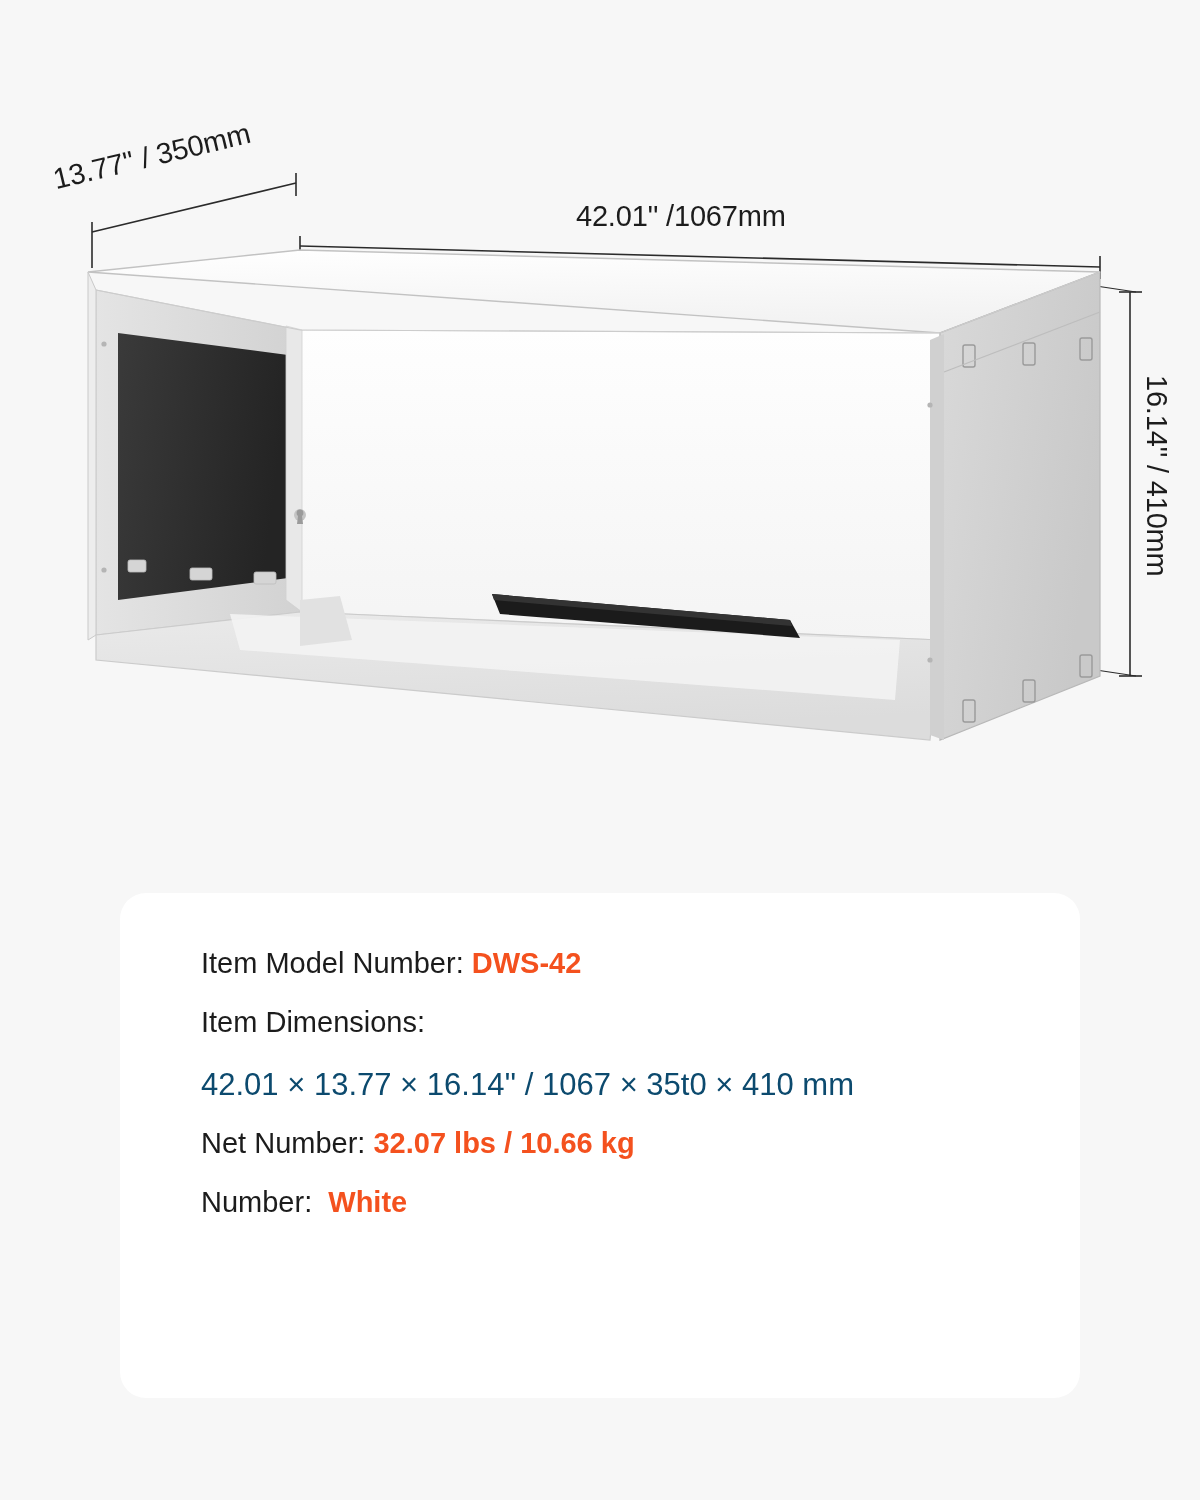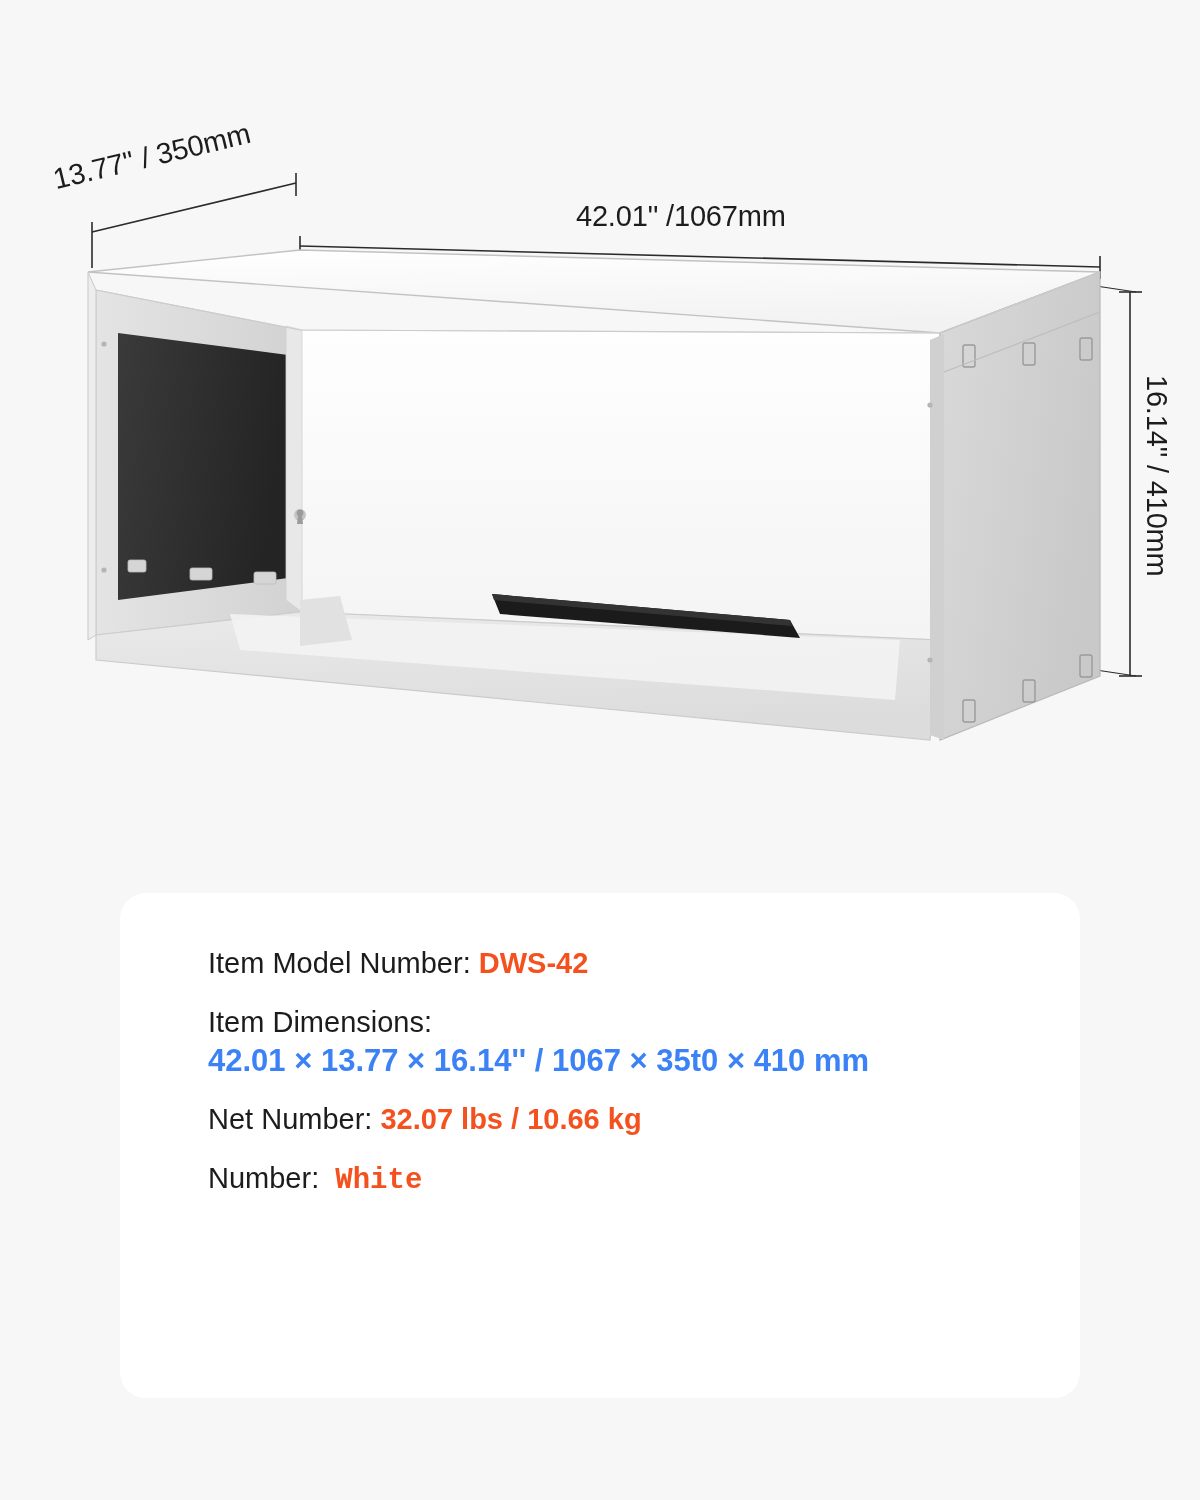--- a/index.html
+++ b/index.html
@@ -61,44 +61,44 @@
     position: absolute;
     left: 120px;
     top: 893px;
     width: 960px;
     height: 505px;
     background: #ffffff;
     border-radius: 26px;
   }
   .spec-list {
     position: absolute;
-    left: 88px;
+    left: 81px;
     top: 52px;
     right: 30px;
   }
   .spec-row {
     font-size: 29px;
     color: #1c1c1c;
     line-height: 1.28;
     margin-bottom: 22px;
     font-weight: normal;
   }
   .spec-label { color: #1c1c1c; }
   .spec-value {
     color: #f4511e;
     font-weight: bold;
   }
-  .spec-row.dims-label { margin-bottom: 0; }
+  .spec-row.dims-label { margin-bottom: 24px; }
   .spec-row.dims-value {
-    color: #3b82f6;
-    font-weight: bold;
+    color: #0c4a6e;
+    font-weight: normal;
     font-size: 31px;
     margin-bottom: 20px;
   }
-  .spec-row.color-row .spec-value { margin-left: 8px; font-family: Liberation Mono, monospace; }
+  .spec-row.color-row .spec-value { margin-left: 8px; }
 </style>
 </head>
 <body>
 
 <div id="diagram-area">
 
   <svg id="diagram-svg" viewBox="0 0 1200 880">
     <defs>
       <linearGradient id="topFace" x1="0" y1="0" x2="0.2" y2="1">
         <stop offset="0%" stop-color="#ffffff"></stop>

